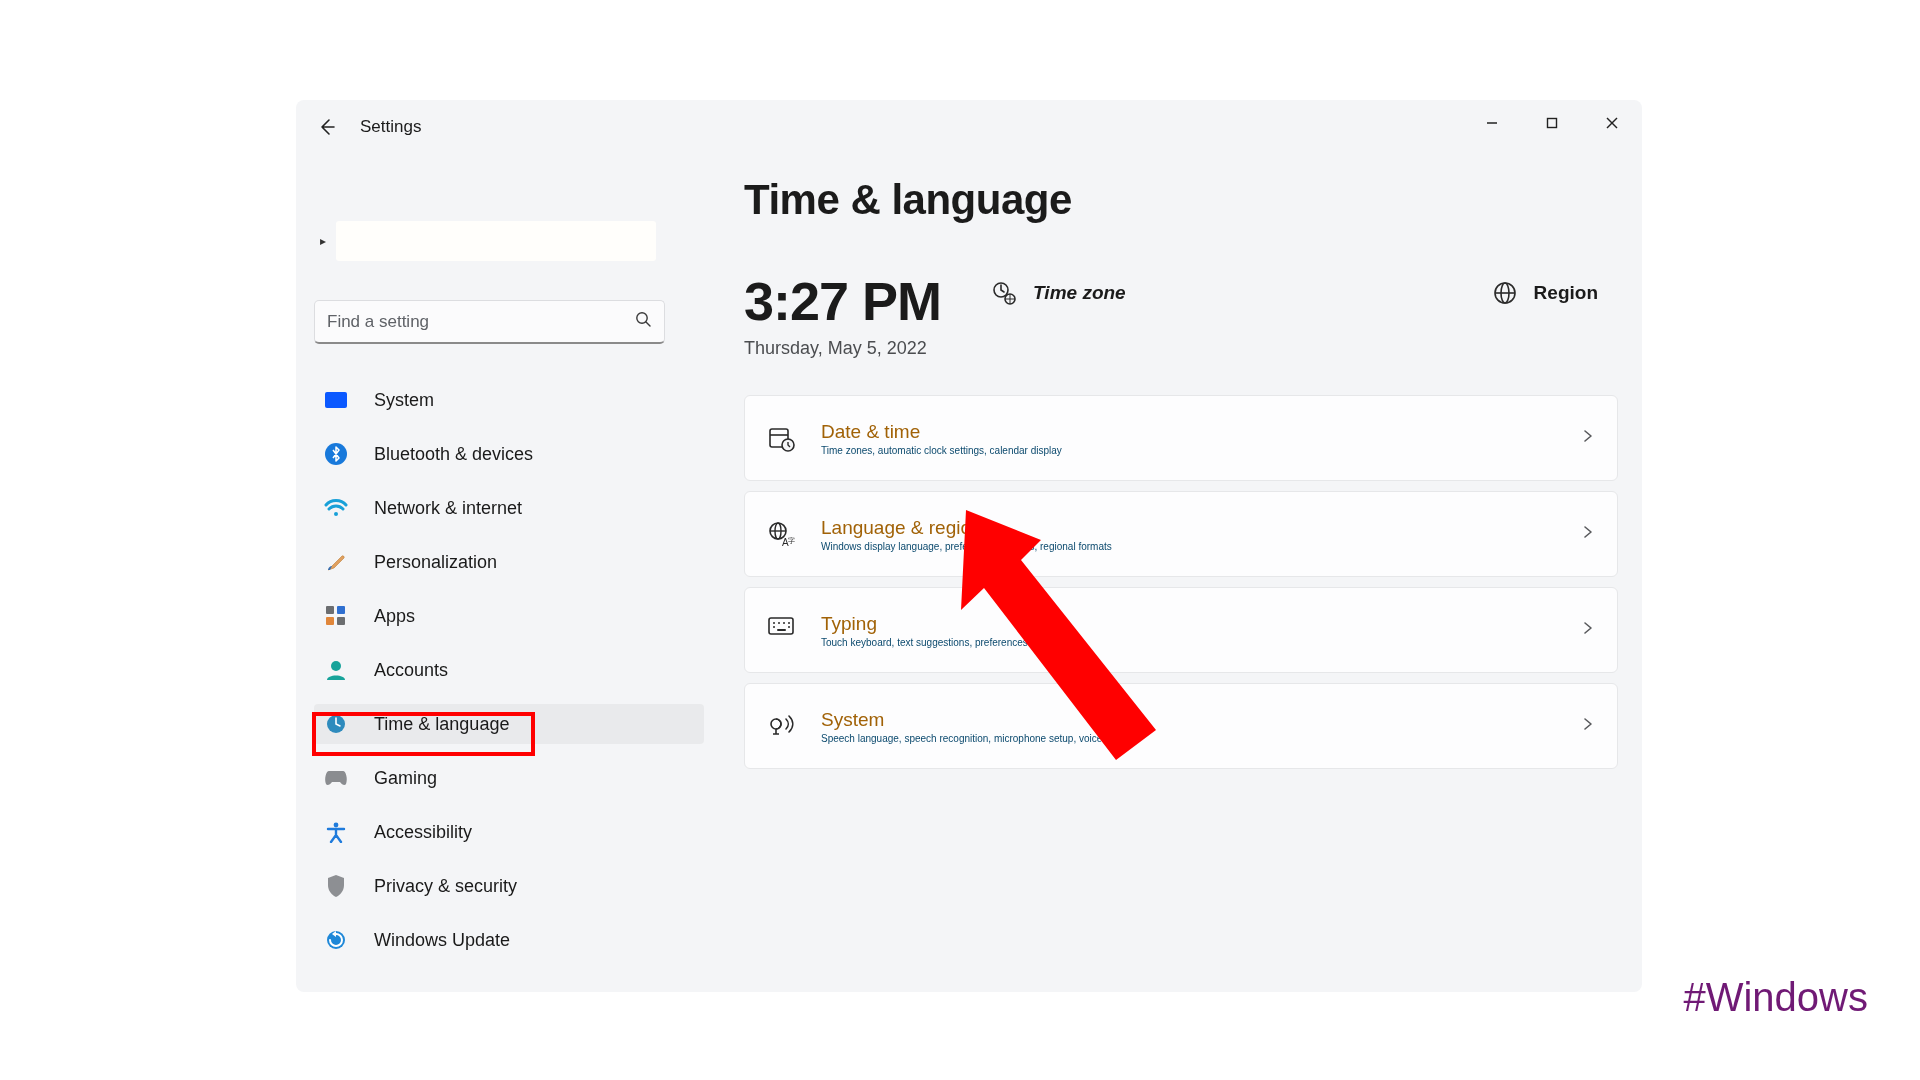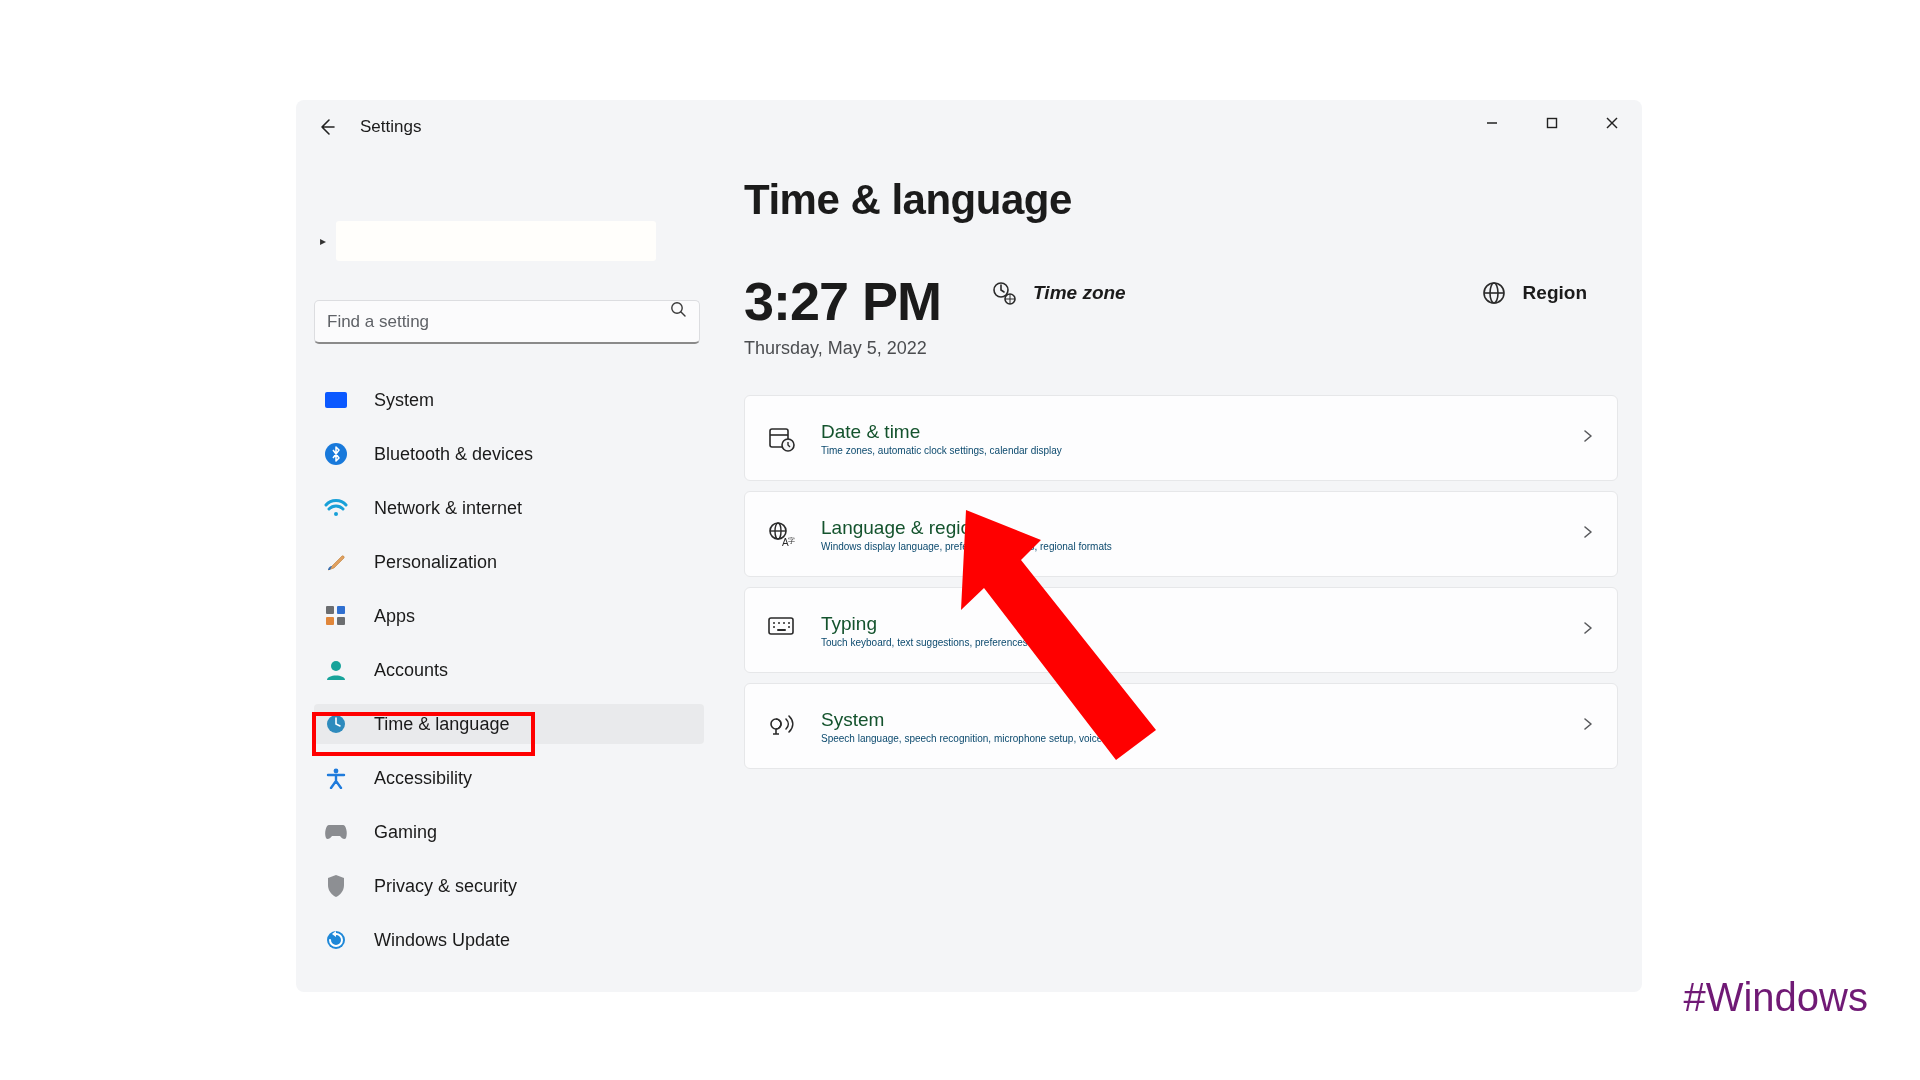--- a/index.html
+++ b/index.html
@@ -21,46 +21,46 @@
   .winbtn svg { display:block; }
   
   .back-row { position:absolute; left: 20px; top: 16px; display:flex; align-items:center; gap:22px; }
   .back-row .arrow { width:22px; height:22px; display:flex; align-items:center; justify-content:center; }
   .back-row .app-title { font-size: 17px; font-weight:400; }
   
   .left-col { position:absolute; left: 18px; top: 118px; width: 390px; }
   .avatar-row { height: 46px; display:flex; align-items:center; gap:10px; padding-left:6px; }
   .avatar-caret { font-size:12px; color:#333; }
   .avatar-blank { width: 320px; height: 40px; background: #fffefb; border-radius: 3px; }
-  .search-box { margin-top: 36px; width: 386px; height: 44px; background: #fbfbfc; border:1px solid #dcdde0; border-bottom: 2px solid #8a8a8a; border-radius: 5px; display:flex; padding: 0 12px; }
+  .search-box { margin-top: 36px; width: 351px; height: 44px; background: #fbfbfc; border:1px solid #dcdde0; border-bottom: 2px solid #8a8a8a; border-radius: 5px; display:flex; align-items:center; padding: 0 12px; }
   .search-box input { flex:1; border:none; background:transparent; font-size:17px; color:#1b1b1b; outline:none; }
   .search-box input::placeholder { color:#5f6267; }
   .search-box .mag { color:#343434; }
   .nav { margin-top: 36px; display:flex; flex-direction:column; gap: 14px; }
   .nav-item { display:flex; align-items:center; gap: 26px; height: 40px; padding-left: 10px; border-radius:4px; font-size:18px; color:#1a1a1a; position:relative; cursor:default; }
   .nav-item .ico { width:24px; height:24px; display:flex; align-items:center; justify-content:center; }
   .nav-item.active { background: #e9eaec; }
   .nav-item.active::before { content:""; position:absolute; left:0; top:9px; bottom:9px; width:3px; background:#3067c9; border-radius:2px; display:none; }
   .highlight-box { position:absolute; border: 4px solid #ff0000; pointer-events:none; }
   
   .main-col { position:absolute; left: 448px; top: 76px; right: 24px; }
   .page-title { font-size: 42px; font-weight: 600; letter-spacing:-0.5px; }
   .hero-row { margin-top: 46px; display:flex; align-items:flex-start; gap: 30px; }
   .clock-block .clock { font-size: 54px; font-weight:700; letter-spacing:-1px; }
   .clock-block .date { font-size: 18px; color:#4b4d50; margin-top: 6px; }
   .hero-chip { display:flex; align-items:center; gap:16px; font-size:19px; font-weight:600; margin-top:10px; }
   .hero-chip.tz { margin-left: 20px; font-style: italic; }
-  .hero-chip.region { margin-left:auto; margin-right: 31px; }
+  .hero-chip.region { margin-left:auto; margin-right: 20px; }
   .hero-chip .ico { width:26px; height:26px; color:#2f2f2f; }
   
   .cards { margin-top: 36px; display:flex; flex-direction:column; gap: 10px; }
   .card { background:#fdfdfe; border:1px solid #e6e7e9; border-radius:6px; height: 86px; display:flex; align-items:center; padding: 0 22px; gap: 26px; }
   .card .ico { width:28px; height:28px; color:#2b2b2b; flex-shrink:0; }
   .card .tx { display:flex; flex-direction:column; gap:2px; flex:1; }
-  .card .tx .t { font-size:19px; color:#14532d; }
+  .card .tx .t { font-size:19px; color:#a16207; }
   .card .tx .d { font-size:10px; color:#0c4a6e; }
   .card .chev { color:#58595c; }
   
   .red-arrow { position:absolute; pointer-events:none; }
   
   .hashtag { position:absolute; right: 52px; bottom: 60px; font-size: 40px; font-weight:400; color:#701a75; font-style:normal; font-family: "Segoe UI", sans-serif; }
 </style>
 </head>
 <body>
 
@@ -180,35 +180,35 @@
             <svg width="22" height="22" viewBox="0 0 22 22">
                 <circle cx="11" cy="11" r="9" fill="#2e8bbd"></circle>
                 <path d="M11 11 V5 M11 11 L15 13" stroke="#fff" stroke-width="1.6" stroke-linecap="round" fill="none"></path>
               </svg>
           </span>
           <span>Time &amp; language</span>
         </div>
 
         <div class="nav-item">
           <span class="ico">
+            <svg width="24" height="18" viewBox="0 0 24 18">
+                <path d="M5 2 H19 C22 2 24 10 22 15 C21 17 18 16 16 13 H8 C6 16 3 17 2 15 C0 10 2 2 5 2 Z" fill="#8a8c90"></path>
+              </svg>
+          </span>
+          <span>Gaming</span>
+        </div>
+
+        <div class="nav-item">
+          <span class="ico">
             <svg width="22" height="22" viewBox="0 0 22 22">
                 <circle cx="11" cy="4" r="2.4" fill="#1f7bdc"></circle>
                 <path d="M3 8 H19 M11 8 V14 M11 14 L6 21 M11 14 L16 21" stroke="#1f7bdc" stroke-width="2.4" stroke-linecap="round" fill="none"></path>
               </svg>
           </span>
           <span>Accessibility</span>
-        </div>
-
-        <div class="nav-item">
-          <span class="ico">
-            <svg width="24" height="18" viewBox="0 0 24 18">
-                <path d="M5 2 H19 C22 2 24 10 22 15 C21 17 18 16 16 13 H8 C6 16 3 17 2 15 C0 10 2 2 5 2 Z" fill="#8a8c90"></path>
-              </svg>
-          </span>
-          <span>Gaming</span>
         </div>
 
         <div class="nav-item">
           <span class="ico">
             <svg width="20" height="24" viewBox="0 0 20 24">
                 <path d="M10 1 L18 4 V11 C18 17 14 21 10 23 C6 21 2 17 2 11 V4 Z" fill="#8d8f93"></path>
               </svg>
           </span>
           <span>Privacy &amp; security</span>
         </div>

